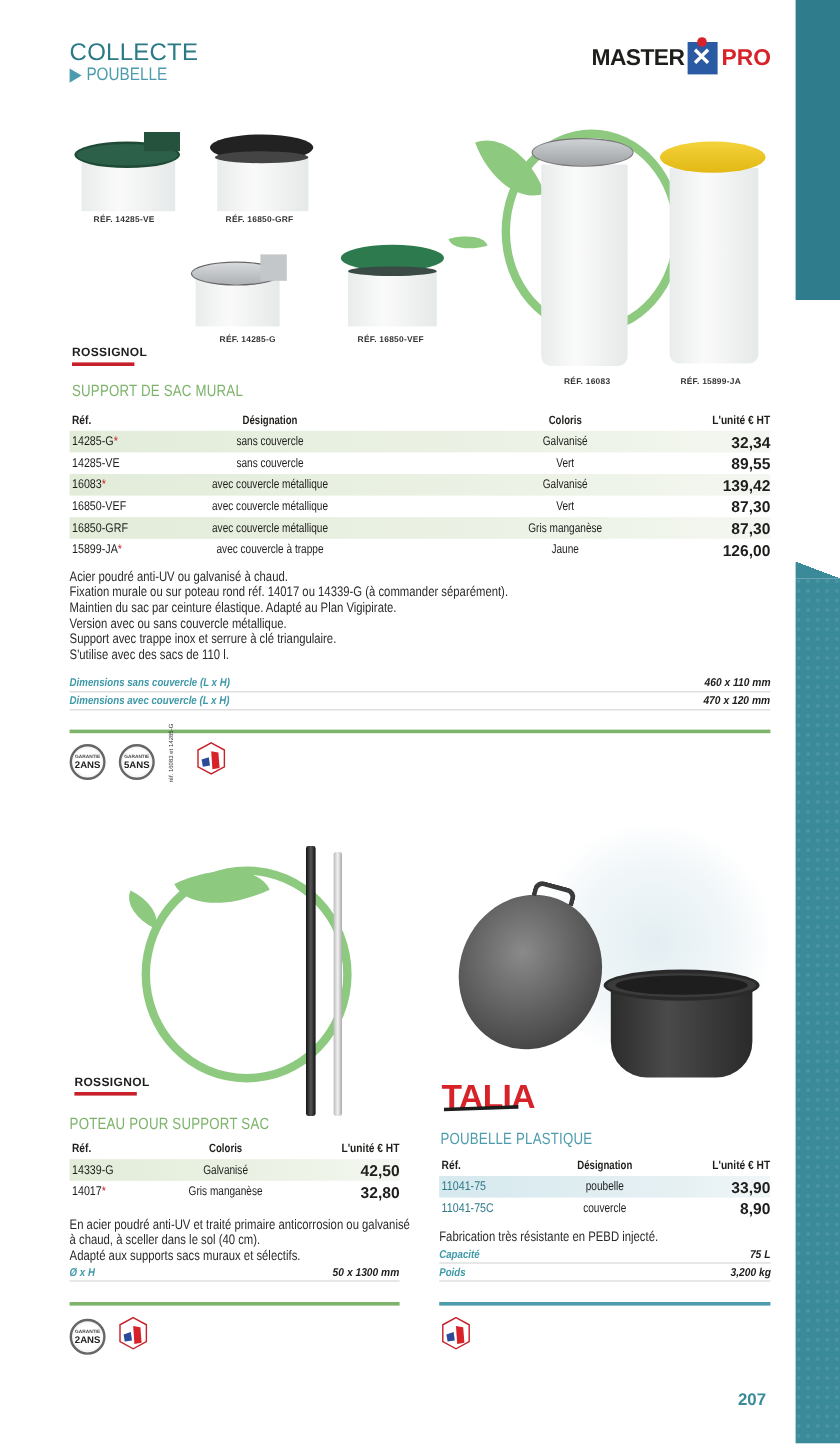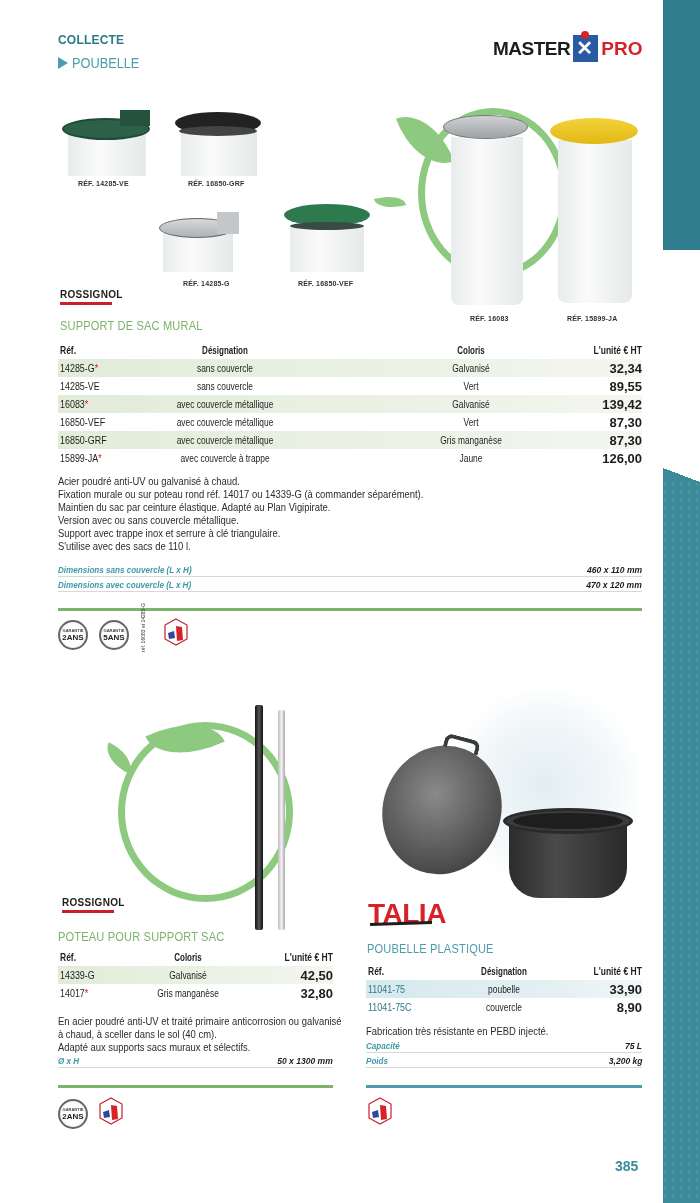--- a/index.html
+++ b/index.html
@@ -8,21 +8,21 @@
   .abs { position: absolute; }
 
   
   .strip-top { left: 663px; top: 0; width: 37px; height: 250px; background: #2f7c8c; }
   .strip-bottom { left: 663px; top: 482px; width: 37px; height: 721px;
     background: radial-gradient(circle at 30% 30%, rgba(255,255,255,0.10) 1px, transparent 2px) 0 0/8px 8px, #3a8a9a; }
   .strip-bottom::before { content:""; position:absolute; left:0; top:-14px; width:37px; height:14px;
     background: linear-gradient(to top right, #3a8a9a 50%, transparent 50%); }
 
   
-  .hdr-collecte { left: 58px; top: 33px; font-size: 12px; font-weight: 700; color: #2d7a87; letter-spacing: 0.2px; }
+  .hdr-collecte { left: 58px; top: 33px; font-size: 20px; font-weight: 400; color: #2d7a87; letter-spacing: 0.2px; }
   .hdr-poubelle { left: 58px; top: 54px; font-size: 15px; color: #4c9cad; display: flex; align-items: center; gap: 4px; }
   .tri { width: 0; height: 0; border-top: 6px solid transparent; border-bottom: 6px solid transparent; border-left: 10px solid #4c9cad; }
 
   .logo-mp { left: 493px; top: 35px; display: flex; align-items: center; gap: 3px; font-weight: 900; font-size: 19px; }
   .logo-mp .master { color: #1d1d1b; letter-spacing: -0.5px; }
   .logo-mp .pro { color: #d7222a; }
   .logo-mp .box { width: 25px; height: 27px; background: #2a5aa3; position: relative; }
   .logo-mp .box::before { content:""; position:absolute; left:8px; top:-4px; width:8px; height:8px; border-radius:50%; background:#d7222a; }
   .logo-mp .box::after { content:"✕"; position:absolute; left:3px; top:2px; color:#fff; font-size:20px; line-height:22px; font-weight:700; }
 
@@ -309,13 +309,13 @@
   <span class="val">3,200 kg</span>
 </div>
 <div class="rule-blue" style="left:366px;top:1085px;width:276px;"></div>
 
 <svg class="badge-france" style="left:368px;top:1097px;" viewBox="0 0 24 28">
   <polygon points="12,1 23,7 23,21 12,27 1,21 1,7" fill="#fff" stroke="#c8202b" stroke-width="1.2"></polygon>
   <path d="M4 15 L10 13 L11 20 L5 21 Z" fill="#2a4a9a"></path>
   <path d="M12 8 L18 9 L19 22 L13 23 Z" fill="#d7222a"></path>
 </svg>
 
-<div class="pagenum">385</div>
+<div class="pagenum">207</div>
 
 </body></html>

